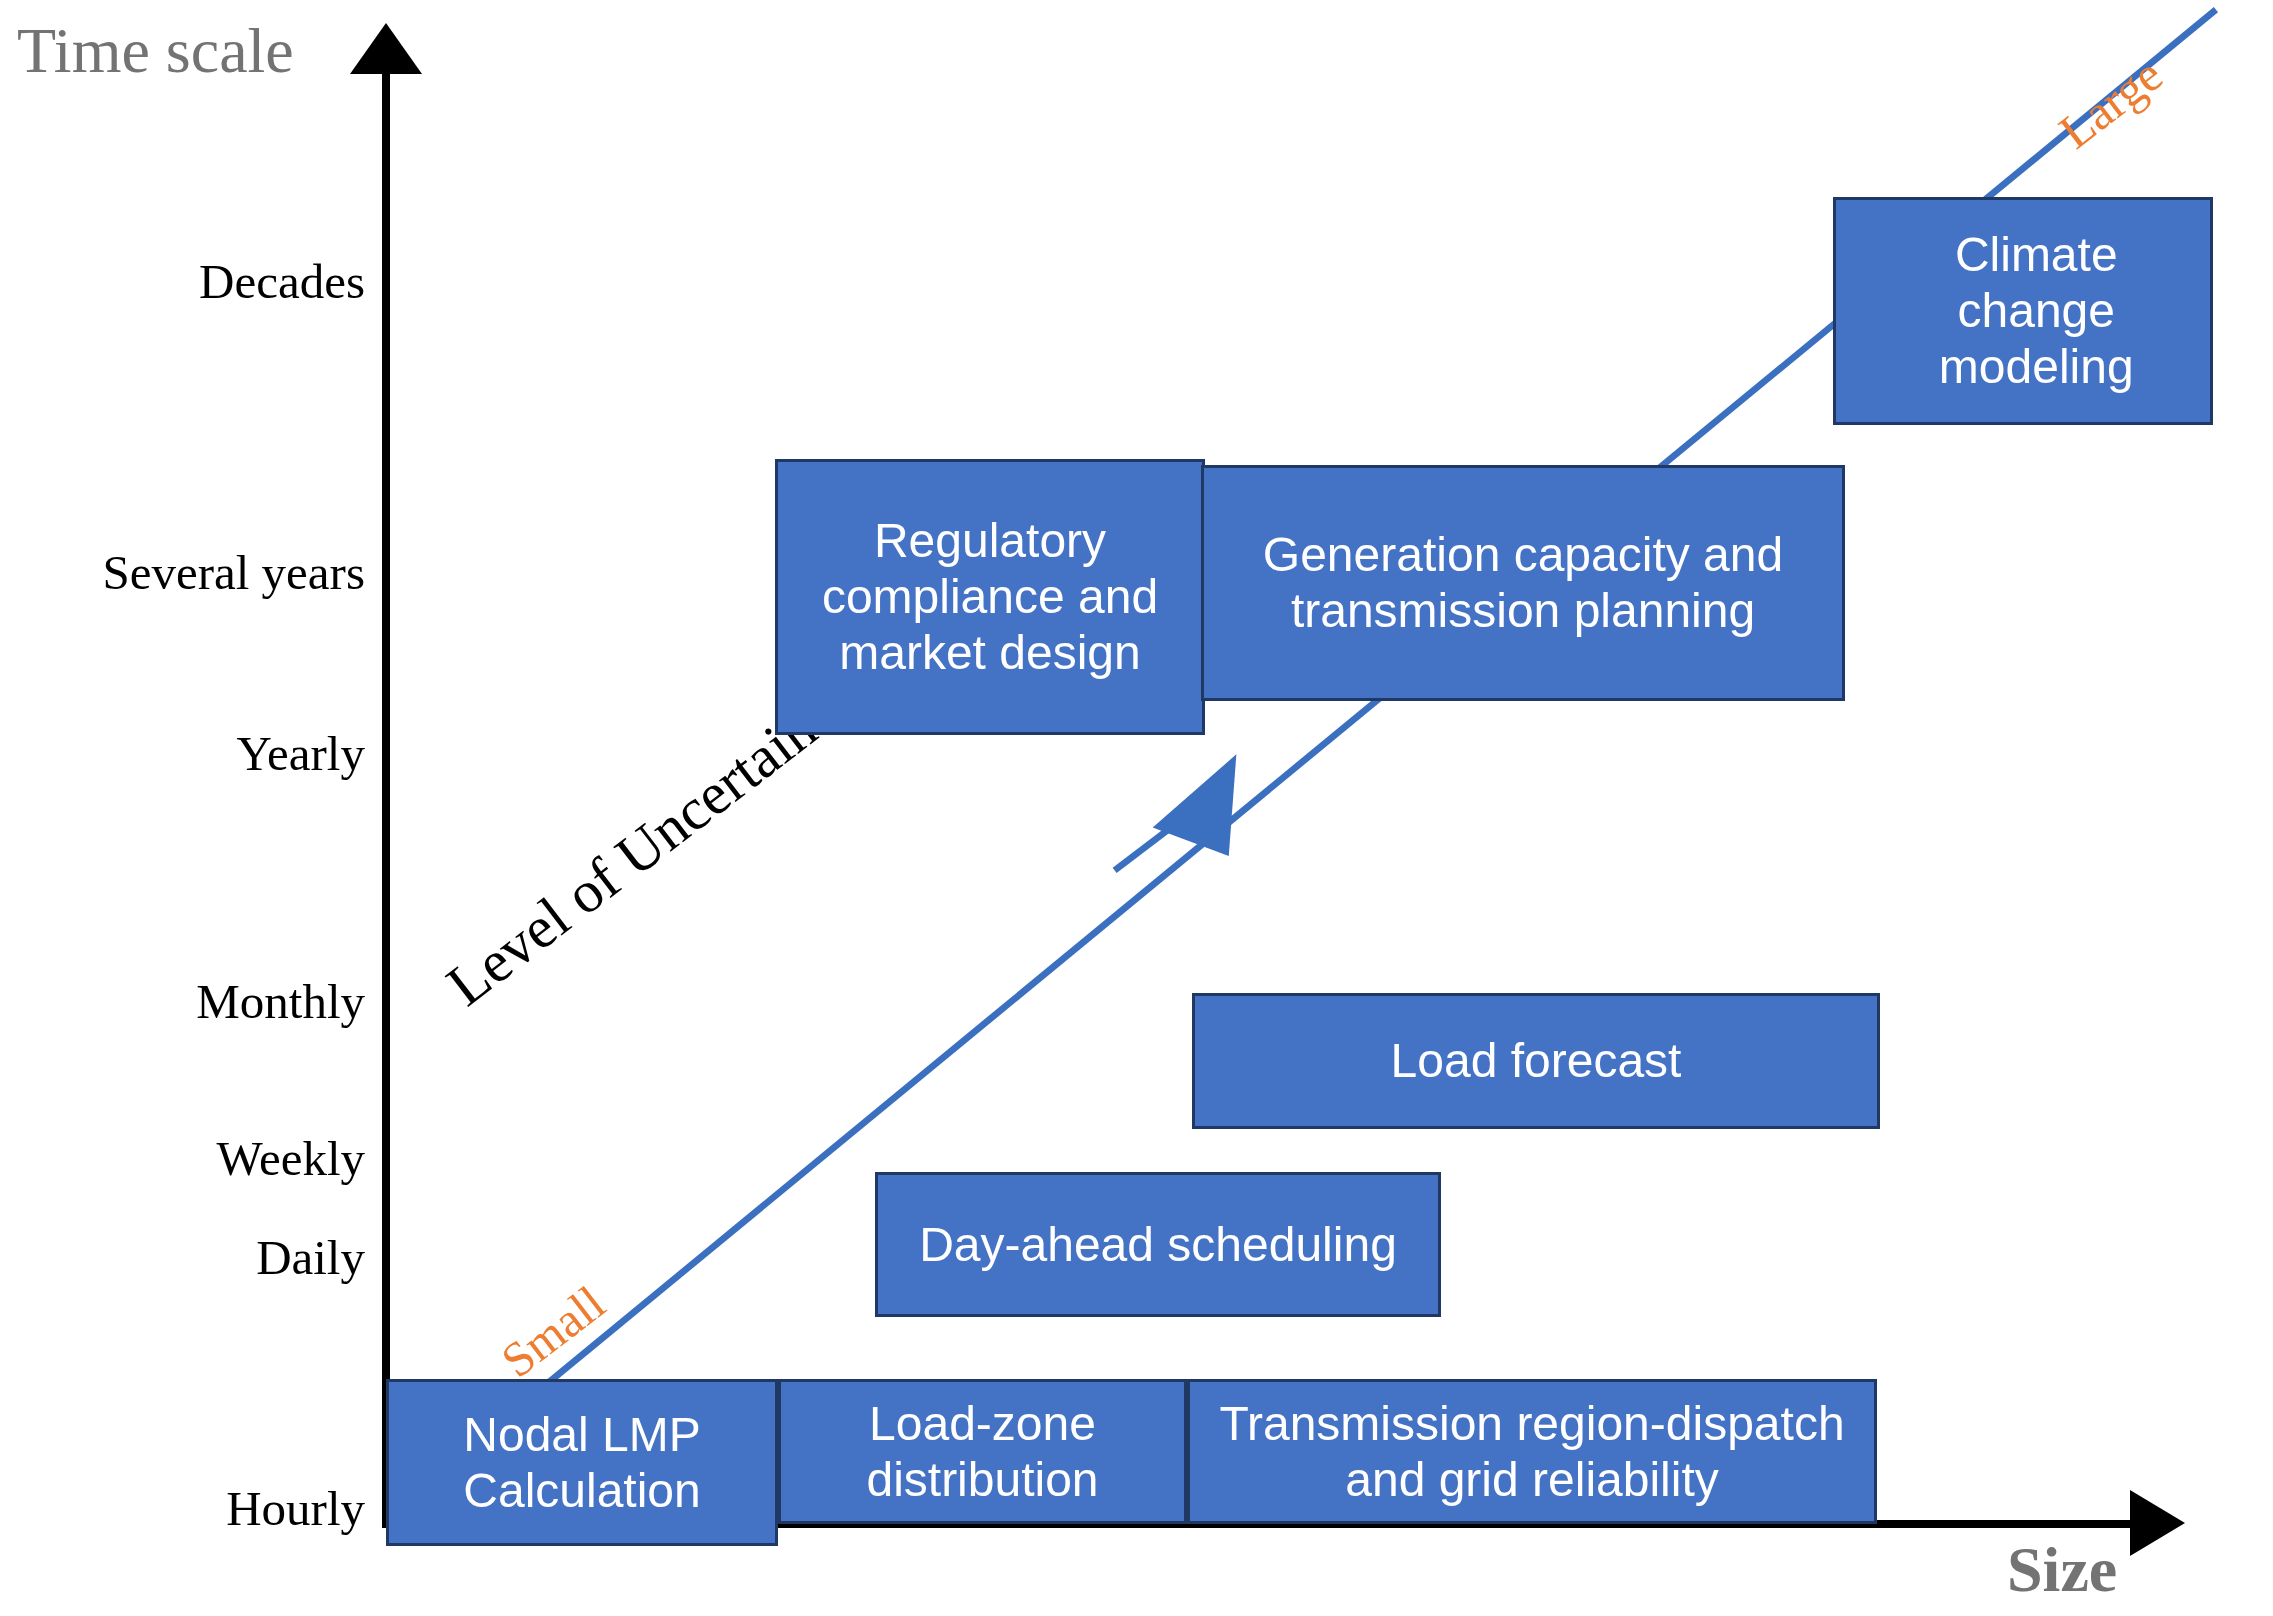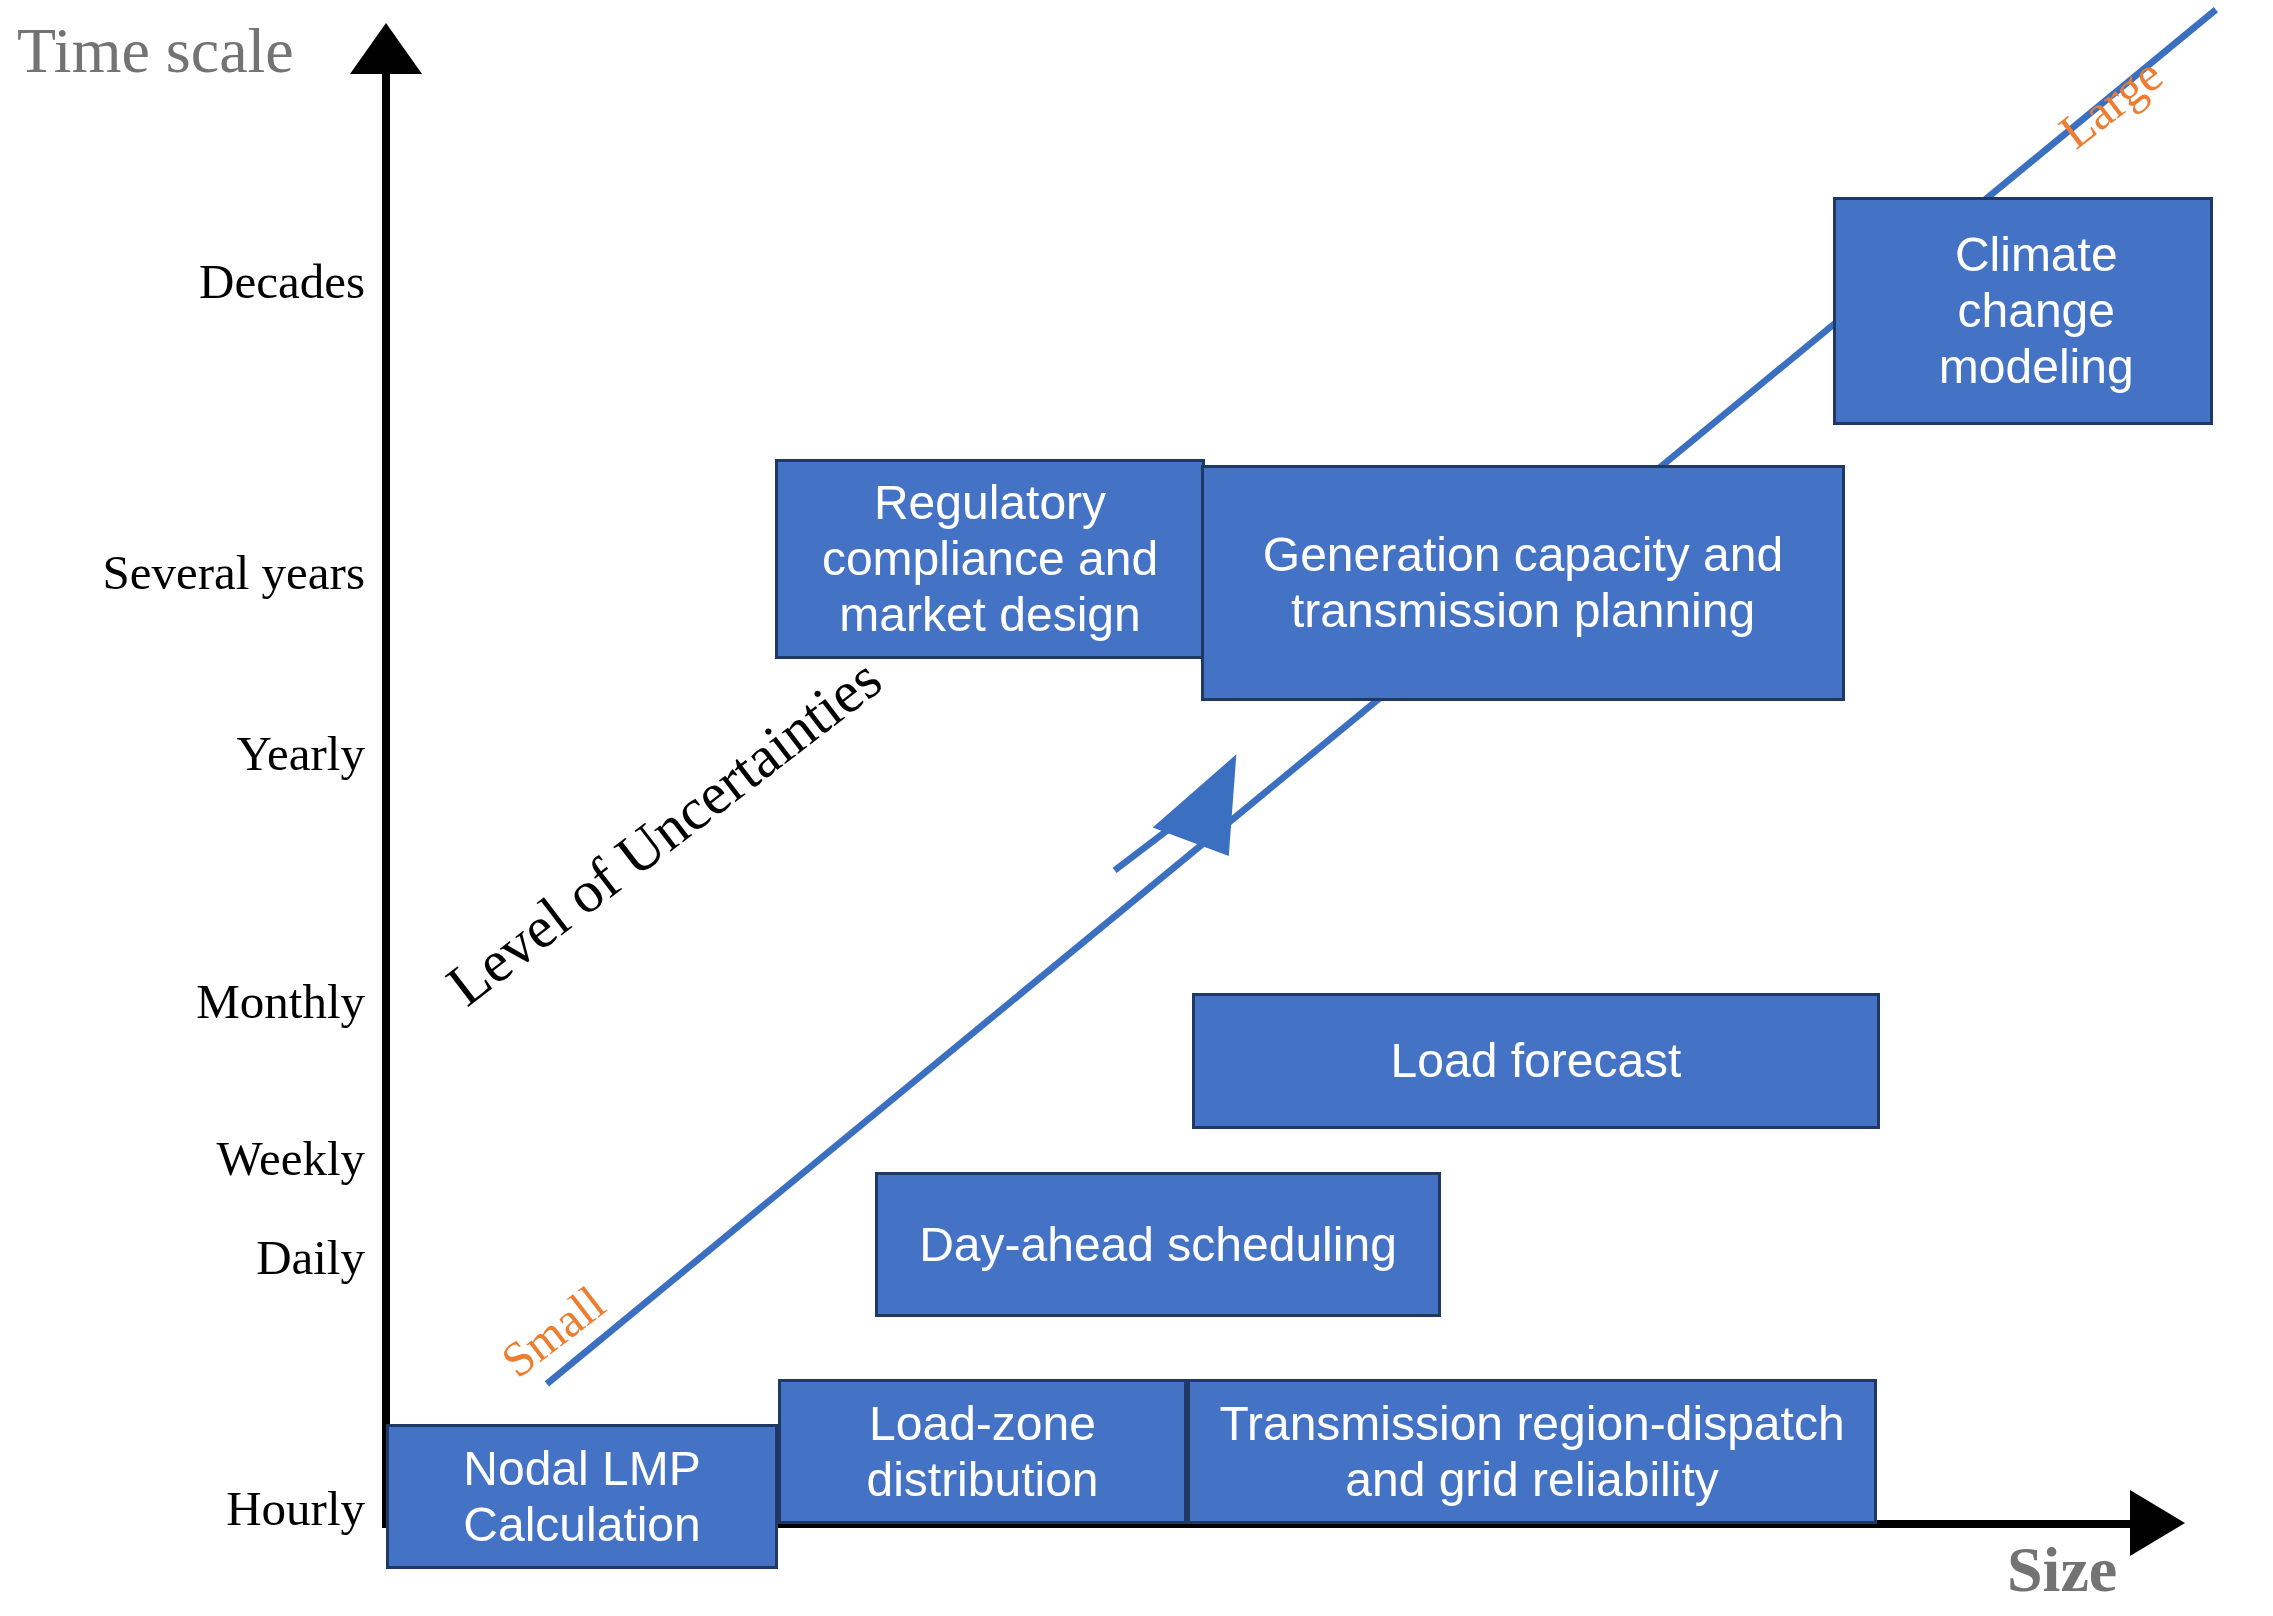--- a/index.html
+++ b/index.html
@@ -159,28 +159,28 @@
       <polygon points="1212,870 1300,793 1292,900" fill="#3B6FBF"></polygon>
     </g>
   </svg>
 
   <div class="diag-label" id="uncertainty-label">Level of Uncertainties</div>
   <div class="size-word" id="small-label">Small</div>
   <div class="size-word" id="large-label">Large</div>
 
   <div class="pbox" style="left:1833px; top:197px; width:380px; height:228px;padding-left:36px;">Climate change modeling</div>
 
-  <div class="pbox" style="left:775px; top:459px; width:430px; height:200px;">Regulatory compliance and market design</div>
+  <div class="pbox" style="left:775px; top:459px; width:430px; height:276px;">Regulatory compliance and market design</div>
 
   <div class="pbox" style="left:1201px; top:445px; width:644px; height:236px;margin-top:20px;">Generation capacity and transmission planning</div>
 
   <div class="pbox" style="left:1192px; top:993px; width:688px; height:136px;">Load forecast</div>
 
   <div class="pbox" style="left:875px; top:1172px; width:566px; height:145px;">Day-ahead scheduling</div>
 
-  <div class="pbox" style="left:386px; top:1424px; width:392px; height:145px;">Nodal LMP Calculation</div>
+  <div class="pbox" style="left:386px; top:1379px; width:392px; height:167px;">Nodal LMP Calculation</div>
 
   <div class="pbox" style="left:778px; top:1379px; width:409px; height:145px;">Load-zone distribution</div>
 
   <div class="pbox" style="left:1187px; top:1379px; width:690px; height:145px;">Transmission region-dispatch and grid reliability</div>
 
 </div>
 
 
 </body></html>

